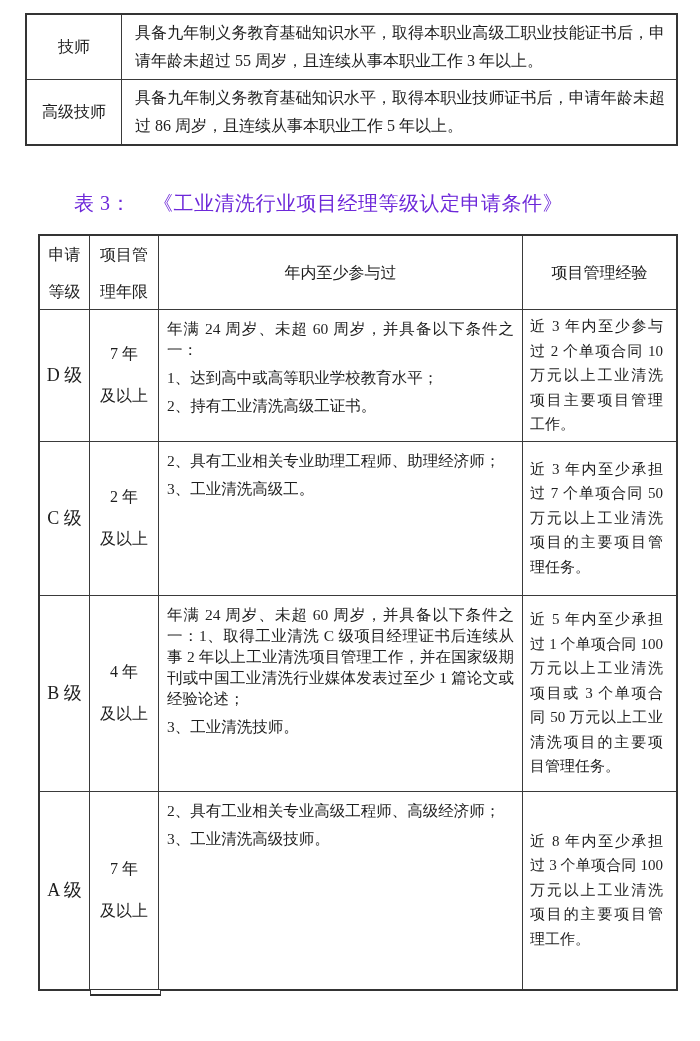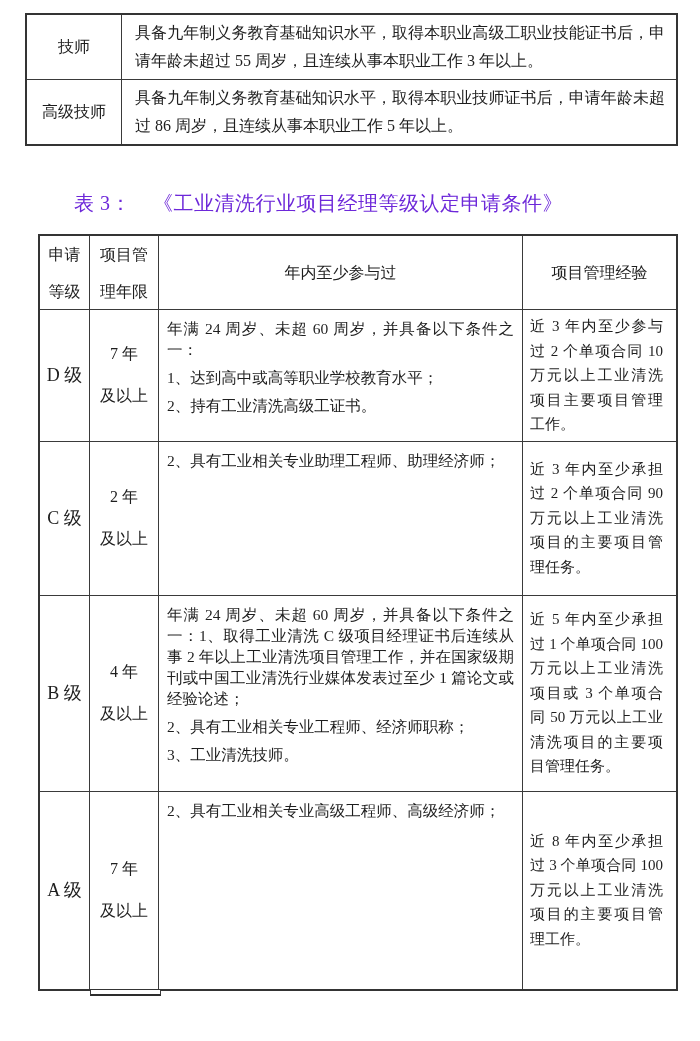--- a/index.html
+++ b/index.html
@@ -166,41 +166,42 @@
       </div>
       <div class="c exp lastcol">近 3 年内至少参与过 2 个单项合同 10 万元以上工业清洗项目主要项目管理工作。</div>
     </div>
 
     <div class="row">
       <div class="c grade">C 级</div>
       <div class="c years">2 年
 及以上</div>
       <div class="c conds">
         <p>2、具有工业相关专业助理工程师、助理经济师；</p>
-      </div>
-      <div class="c exp lastcol">近 3 年内至少承担过 2 个单项合同 90 万元以上工业清洗项目的主要项目管理任务。</div>
+        <p>3、工业清洗高级工。</p>
+      </div>
+      <div class="c exp lastcol">近 3 年内至少承担过 7 个单项合同 50 万元以上工业清洗项目的主要项目管理任务。</div>
     </div>
 
     <div class="row">
       <div class="c grade">B 级</div>
       <div class="c years">4 年
 及以上</div>
       <div class="c conds">
         <p>年满 24 周岁、未超 60 周岁，并具备以下条件之一：1、取得工业清洗 C 级项目经理证书后连续从事 2 年以上工业清洗项目管理工作，并在国家级期刊或中国工业清洗行业媒体发表过至少 1 篇论文或经验论述；</p>
-        <p>2、具有工业相关专业工程师、经济师职称；</p>
         <p>3、工业清洗技师。</p>
       </div>
       <div class="c exp lastcol">近 5 年内至少承担过 1 个单项合同 100 万元以上工业清洗项目或 3 个单项合同 50 万元以上工业清洗项目的主要项目管理任务。</div>
     </div>
 
     <div class="row">
       <div class="c grade lastrow">A 级</div>
       <div class="c years lastrow">7 年
 及以上</div>
       <div class="c conds lastrow">
         <p>2、具有工业相关专业高级工程师、高级经济师；</p>
+        <p>3、工业清洗高级技师。</p>
       </div>
       <div class="c exp lastcol lastrow">近 8 年内至少承担过 3 个单项合同 100 万元以上工业清洗项目的主要项目管理工作。</div>
     </div>
 
   </div>
   <div class="notch"></div>
 </div>
 
 </body></html>

